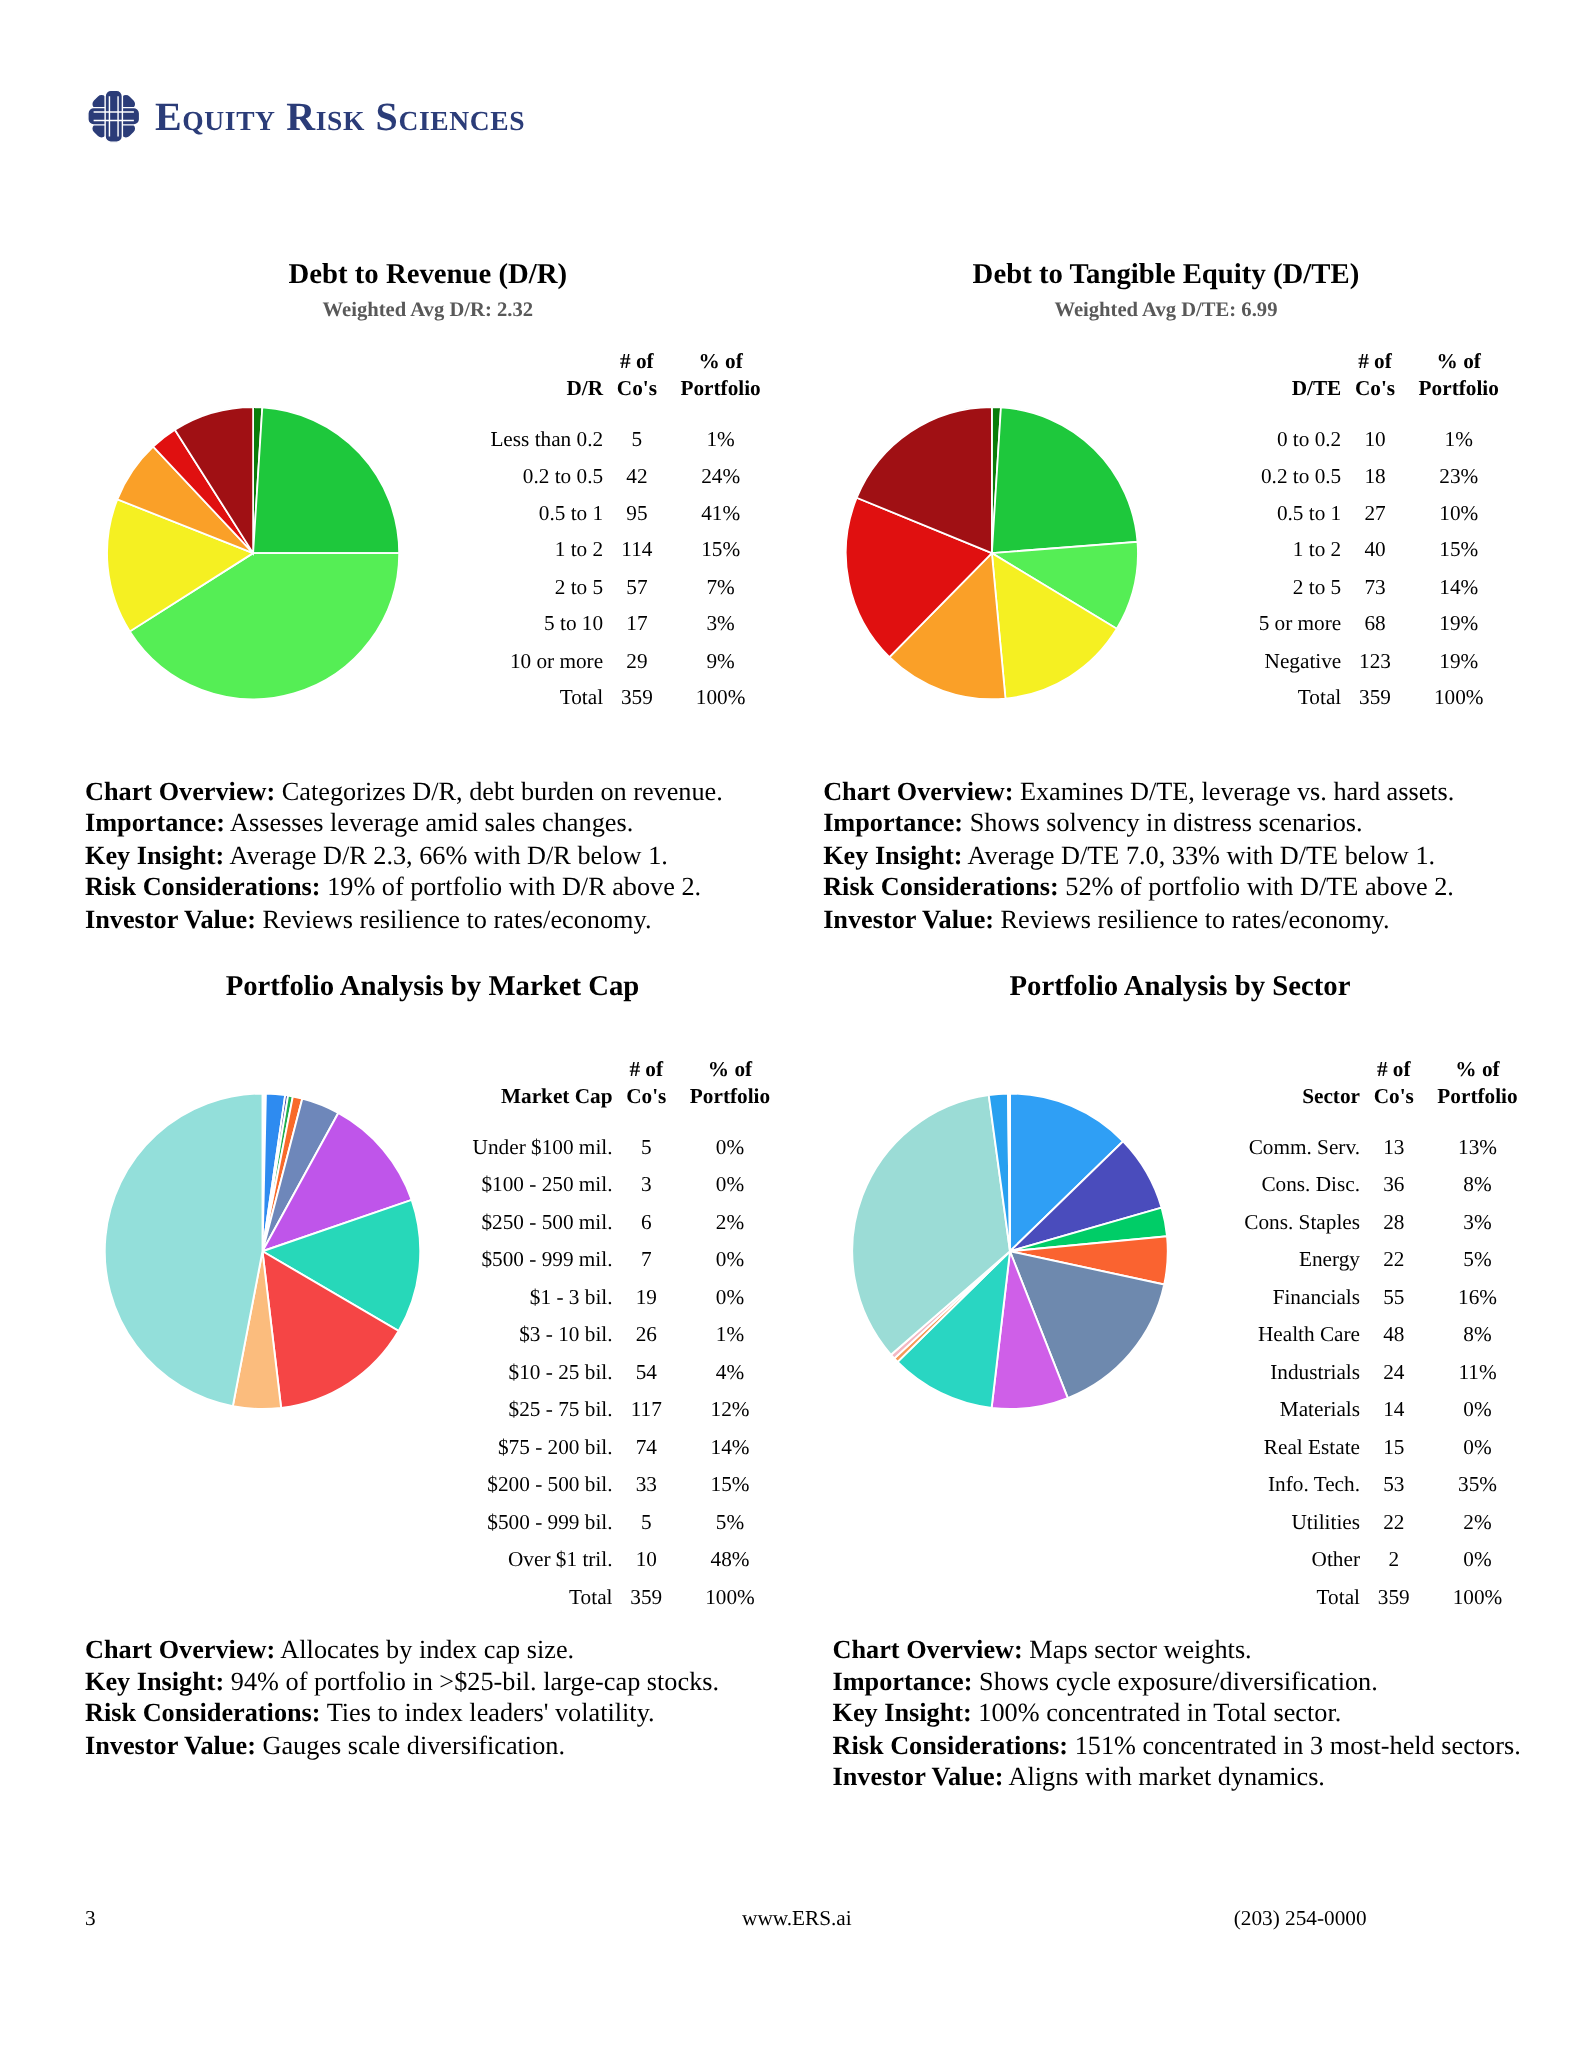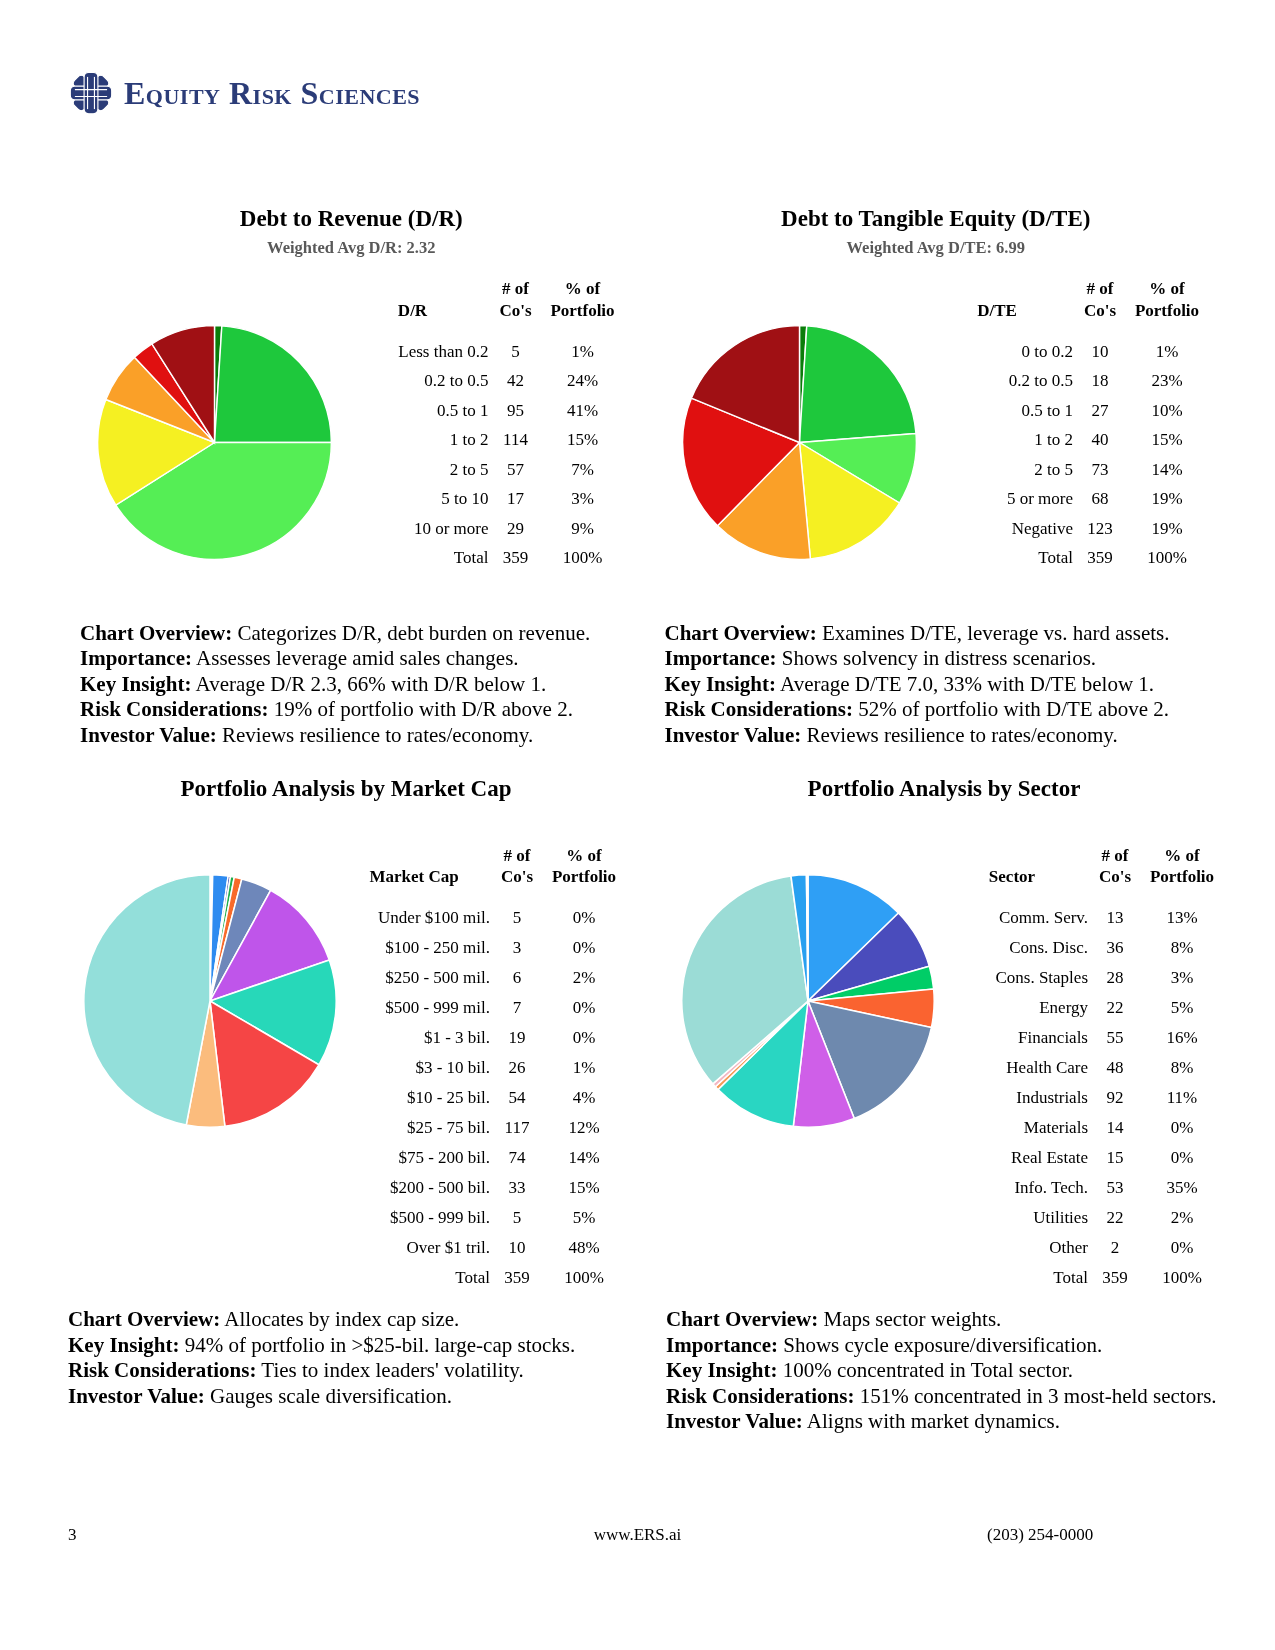--- a/index.html
+++ b/index.html
@@ -10,36 +10,36 @@
   }
   
   .logo{display:flex;align-items:center;gap:10px;}
   .logo-icon{width:46px;height:46px;flex:0 0 auto;}
   .logo-text{
     font-size:32px;font-weight:600;color:#2b3c78;font-variant:small-caps;
     letter-spacing:0.5px;line-height:1;
   }
   
   .charts-grid{display:grid;grid-template-columns:1fr 1fr;column-gap:42px;}
-  .grid-row1{margin-top:90px;margin-left:12px;}
+  .grid-row1{margin-top:90px;}
   .grid-row2{margin-top:28px;}
   .panel-title{text-align:center;font-weight:bold;font-size:23px;line-height:1.15;}
   .panel-subtitle{text-align:center;color:#595959;font-size:16.5px;margin-top:6px;font-weight:bold;}
   .panel-content{display:flex;align-items:flex-start;}
   .row1 .panel-content{margin-top:20px;}
   .row2 .panel-content{margin-top:42px;}
   .pie-wrap{flex:0 0 auto;}
   .row1 .pie-wrap{margin-top:46px;margin-left:16px;}
   .row2 .pie-wrap{margin-top:28px;margin-left:14px;}
   .pie-svg-1{width:237px;height:237px;display:block;}
   .pie-svg-2{width:256px;height:256px;display:block;}
   .tbl{margin-left:auto;font-size:17px;}
   .tbl-header,.tbl-row{display:grid;grid-template-columns:152px 54px 80px;}
   .tbl-header{font-weight:bold;}
-  .h-label{text-align:center;align-self:end;}
+  .h-label{text-align:right;align-self:end;}
   .h-num{text-align:center;white-space:pre-line;line-height:1.25;}
   .tbl-body{margin-top:16px;}
   .tbl-row{align-items:center;}
   .row1 .tbl-row{height:29.5px;}
   .row2 .tbl-row{height:30px;}
   .c-label{text-align:right;}
   .c-num,.c-pct{text-align:center;}
   
   .notes{font-size:21px;line-height:25.5px;}
   .row1 .notes{margin-top:48px;}
@@ -387,21 +387,21 @@
                 <span class="c-num">55</span>
                 <span class="c-pct">16%</span>
               </div>
               <div class="tbl-row">
                 <span class="c-label">Health Care</span>
                 <span class="c-num">48</span>
                 <span class="c-pct">8%</span>
               </div>
               <div class="tbl-row">
                 <span class="c-label">Industrials</span>
-                <span class="c-num">92</span>
+                <span class="c-num">24</span>
                 <span class="c-pct">11%</span>
               </div>
               <div class="tbl-row">
                 <span class="c-label">Materials</span>
                 <span class="c-num">14</span>
                 <span class="c-pct">0%</span>
               </div>
               <div class="tbl-row">
                 <span class="c-label">Real Estate</span>
                 <span class="c-num">15</span>

